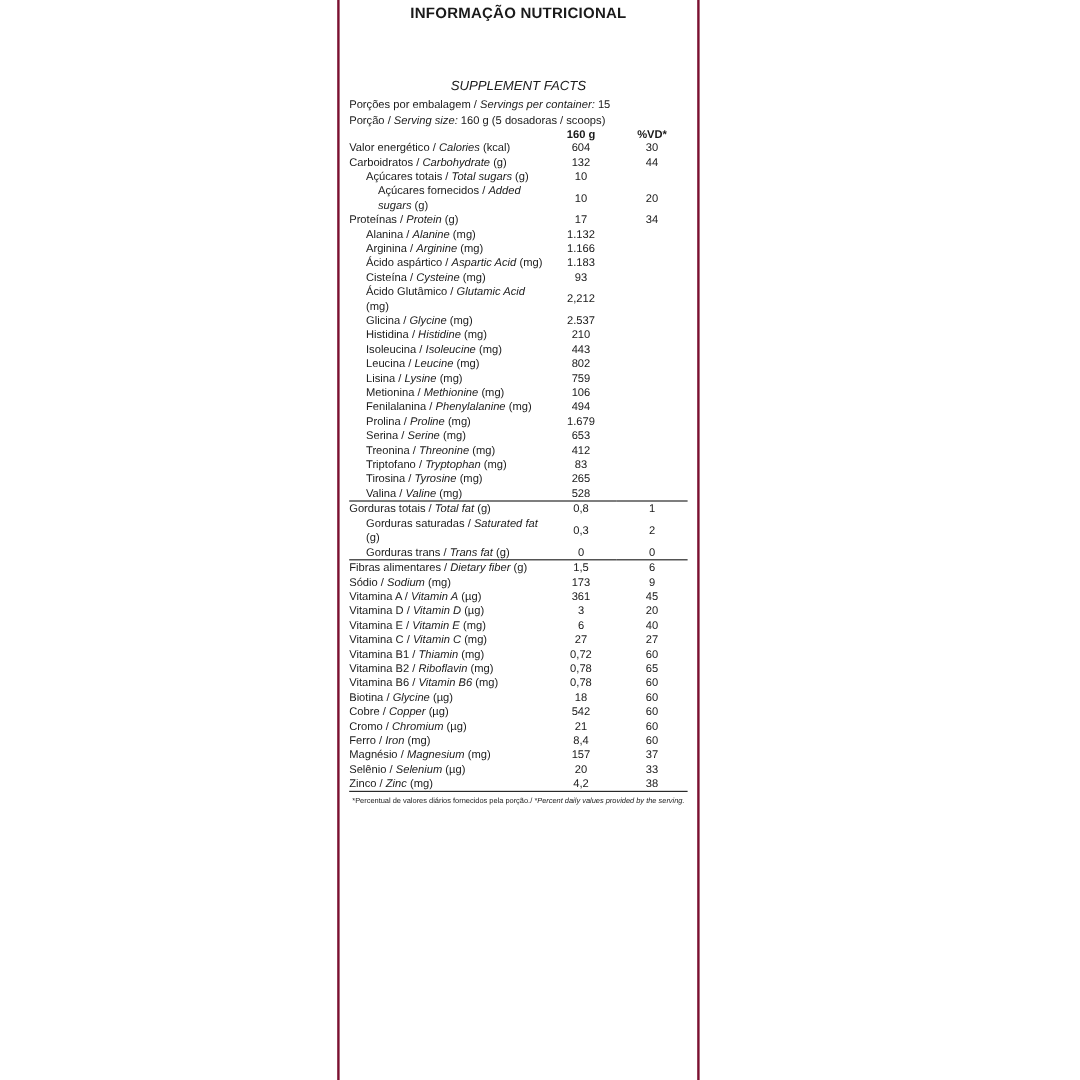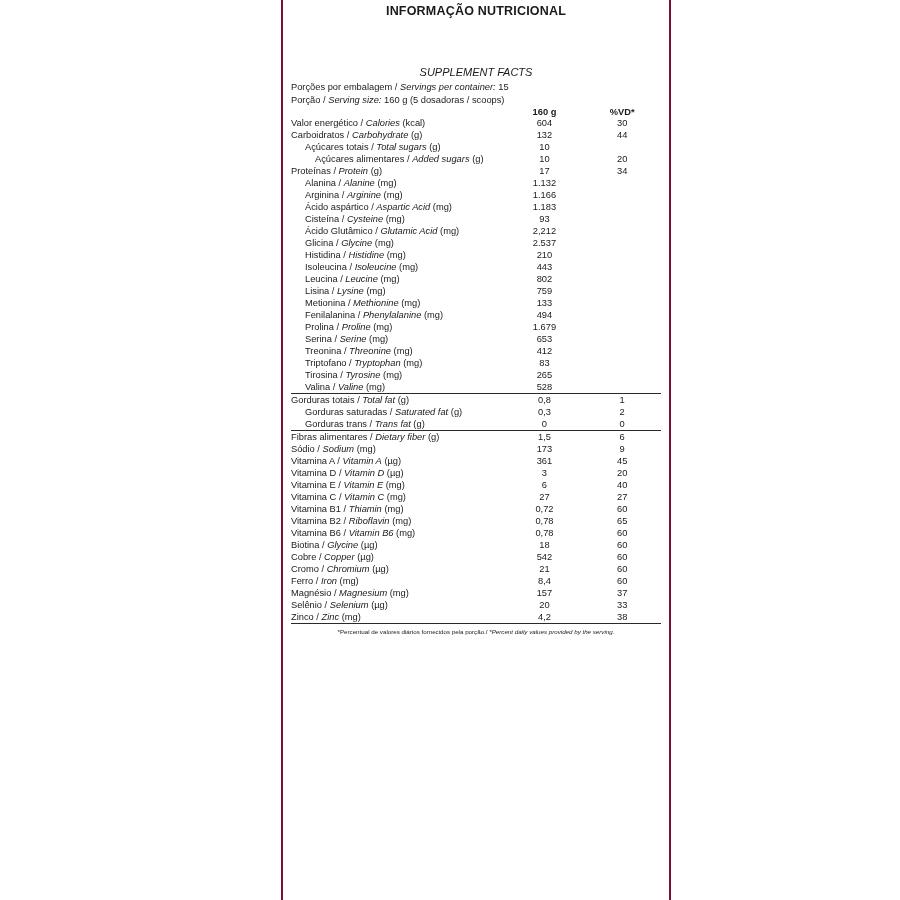--- a/index.html
+++ b/index.html
@@ -15,21 +15,21 @@
   }
   .page {
     position: relative;
     width: 900px;
     height: 900px;
   }
   .label-panel {
     position: absolute;
     left: 281px;
     top: 0px;
-    width: 390px;
+    width: 302px;
     height: 900px;
     border-left: 2px solid #7b1030;
     border-right: 2px solid #7b1030;
     box-sizing: border-box;
     background: #ffffff;
     padding: 0 8px;
   }
   .title-block {
     text-align: center;
     padding-top: 4px;
@@ -153,21 +153,21 @@
             <td class="name"><span>Carboidratos /</span> <span class="it">Carbohydrate</span> <span>(g)</span></td>
             <td class="val">132</td>
             <td class="dv">44</td>
           </tr>
           <tr class="row">
             <td class="name indent1"><span>Açúcares totais /</span> <span class="it">Total sugars</span> <span>(g)</span></td>
             <td class="val">10</td>
             <td class="dv"></td>
           </tr>
           <tr class="row">
-            <td class="name indent2"><span>Açúcares alimentares /</span> <span class="it">Added sugars</span> <span>(g)</span></td>
+            <td class="name indent2"><span>Açúcares fornecidos /</span> <span class="it">Added sugars</span> <span>(g)</span></td>
             <td class="val">10</td>
             <td class="dv">20</td>
           </tr>
           <tr class="row">
             <td class="name"><span>Proteínas /</span> <span class="it">Protein</span> <span>(g)</span></td>
             <td class="val">17</td>
             <td class="dv">34</td>
           </tr>
           <tr class="row">
             <td class="name indent1"><span>Alanina /</span> <span class="it">Alanine</span> <span>(mg)</span></td>
@@ -214,21 +214,21 @@
             <td class="val">802</td>
             <td class="dv"></td>
           </tr>
           <tr class="row">
             <td class="name indent1"><span>Lisina /</span> <span class="it">Lysine</span> <span>(mg)</span></td>
             <td class="val">759</td>
             <td class="dv"></td>
           </tr>
           <tr class="row">
             <td class="name indent1"><span>Metionina /</span> <span class="it">Methionine</span> <span>(mg)</span></td>
-            <td class="val">133</td>
+            <td class="val">106</td>
             <td class="dv"></td>
           </tr>
           <tr class="row">
             <td class="name indent1"><span>Fenilalanina /</span> <span class="it">Phenylalanine</span> <span>(mg)</span></td>
             <td class="val">494</td>
             <td class="dv"></td>
           </tr>
           <tr class="row">
             <td class="name indent1"><span>Prolina /</span> <span class="it">Proline</span> <span>(mg)</span></td>
             <td class="val">1.679</td>

